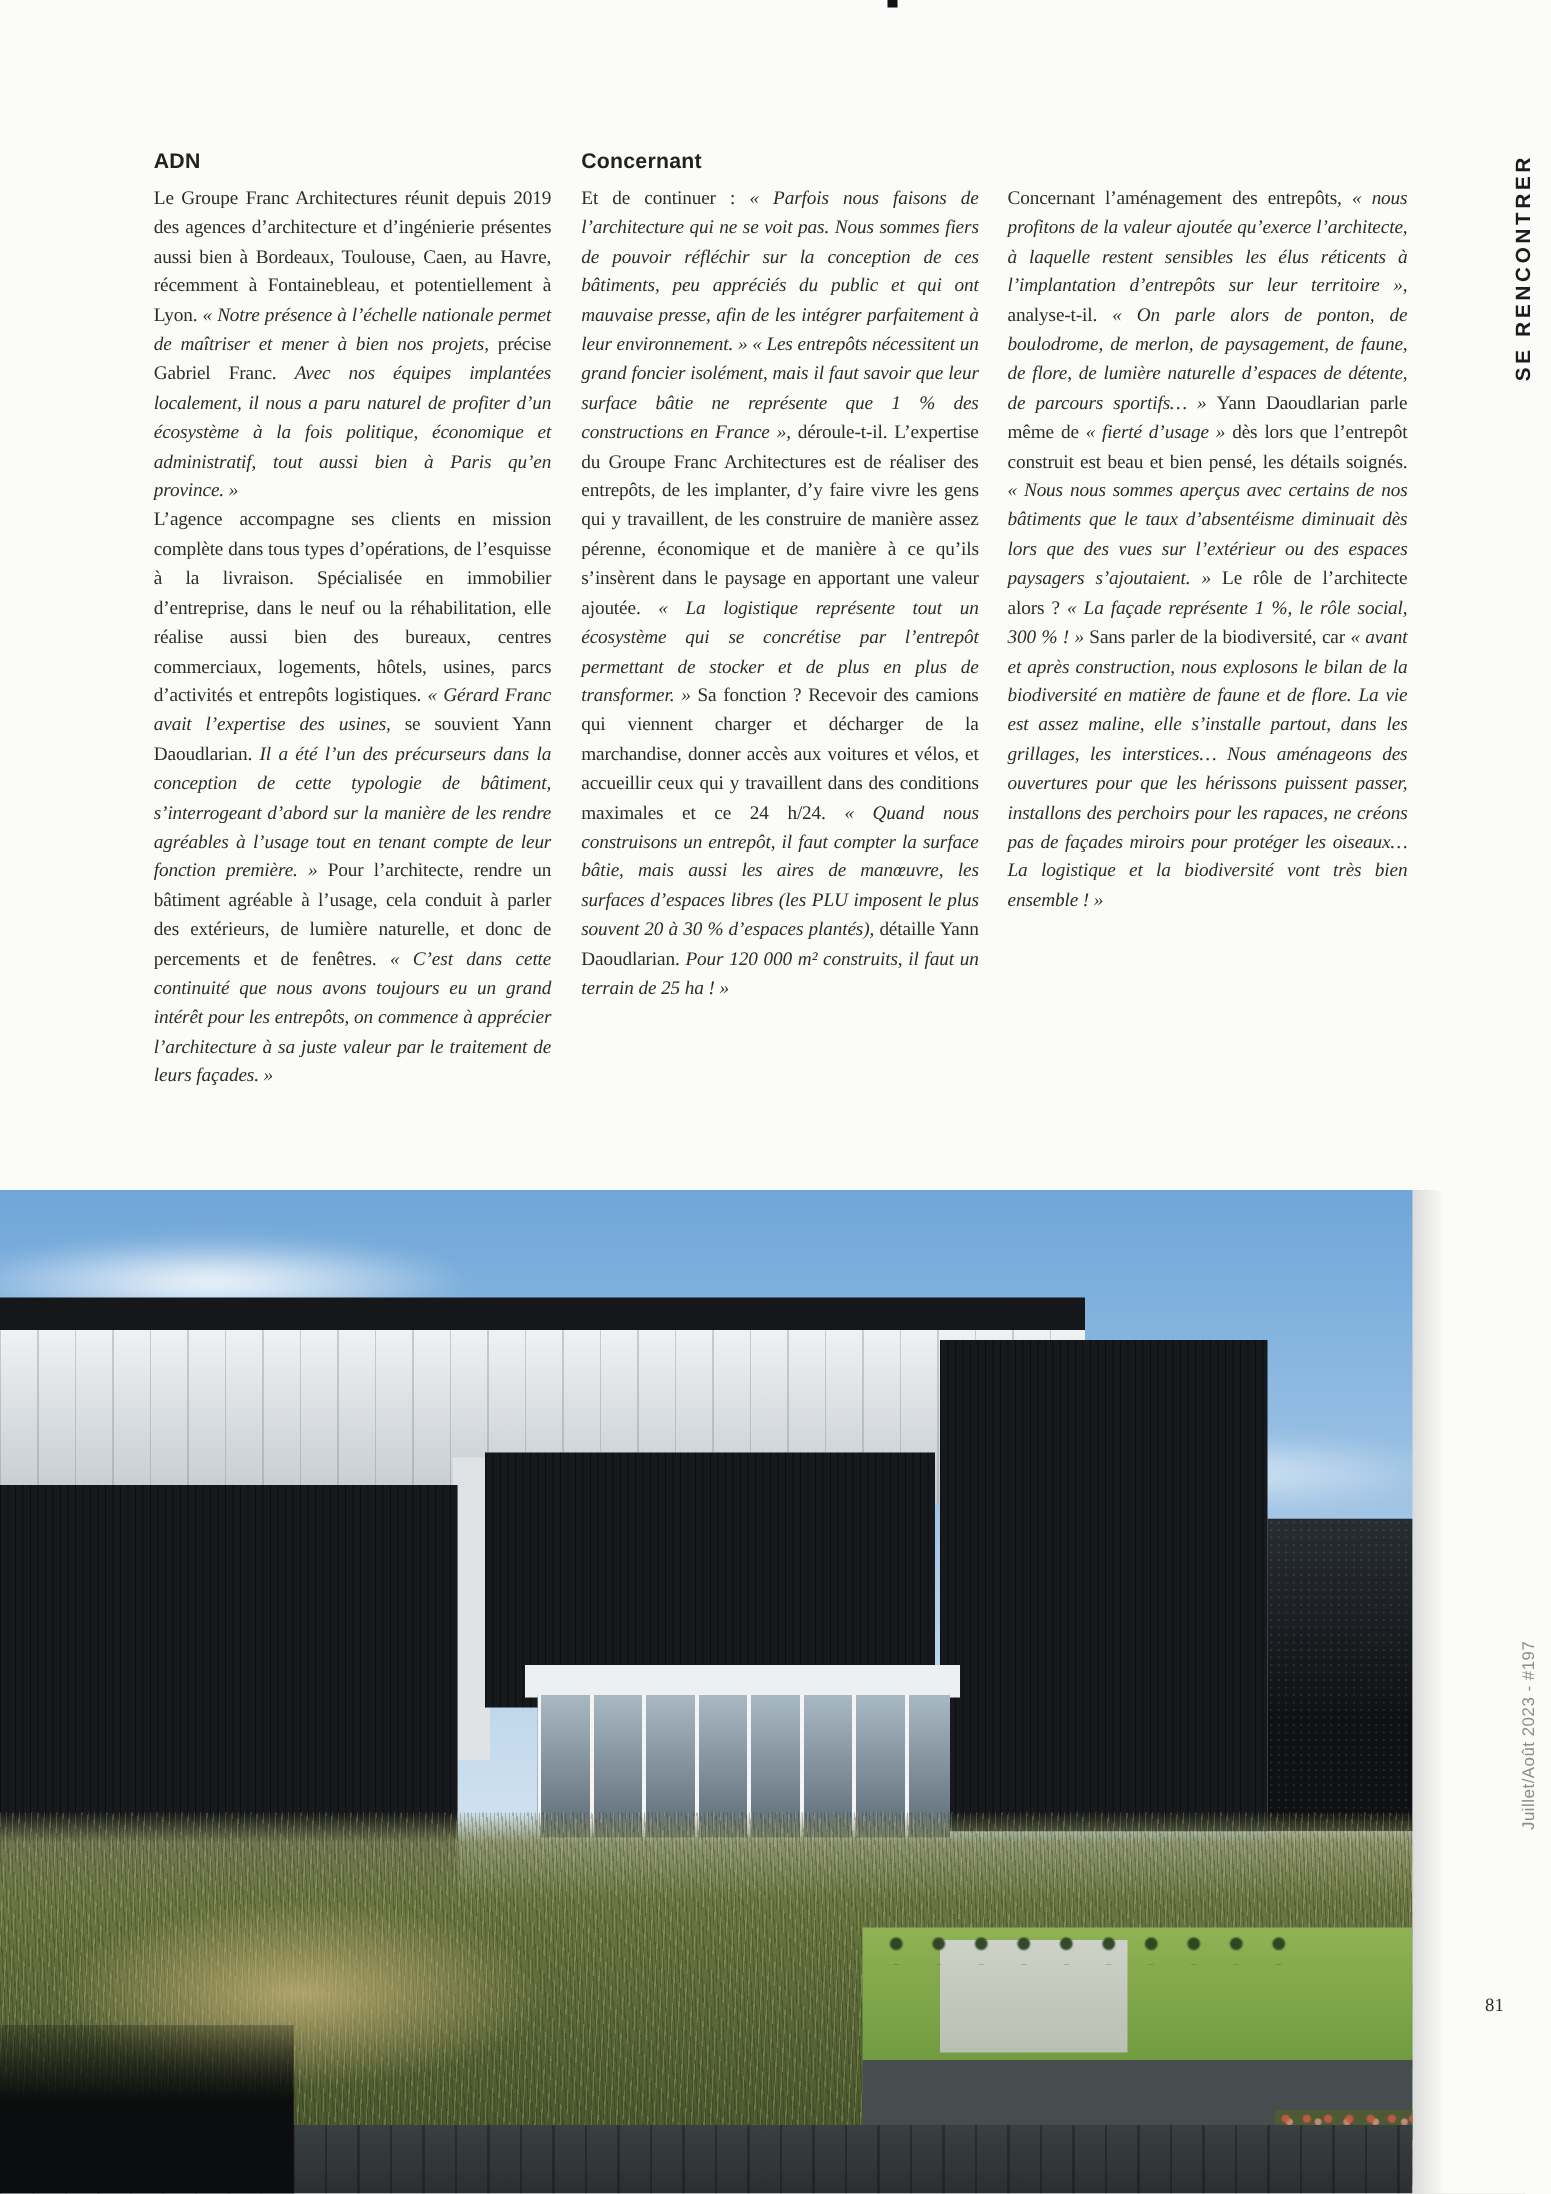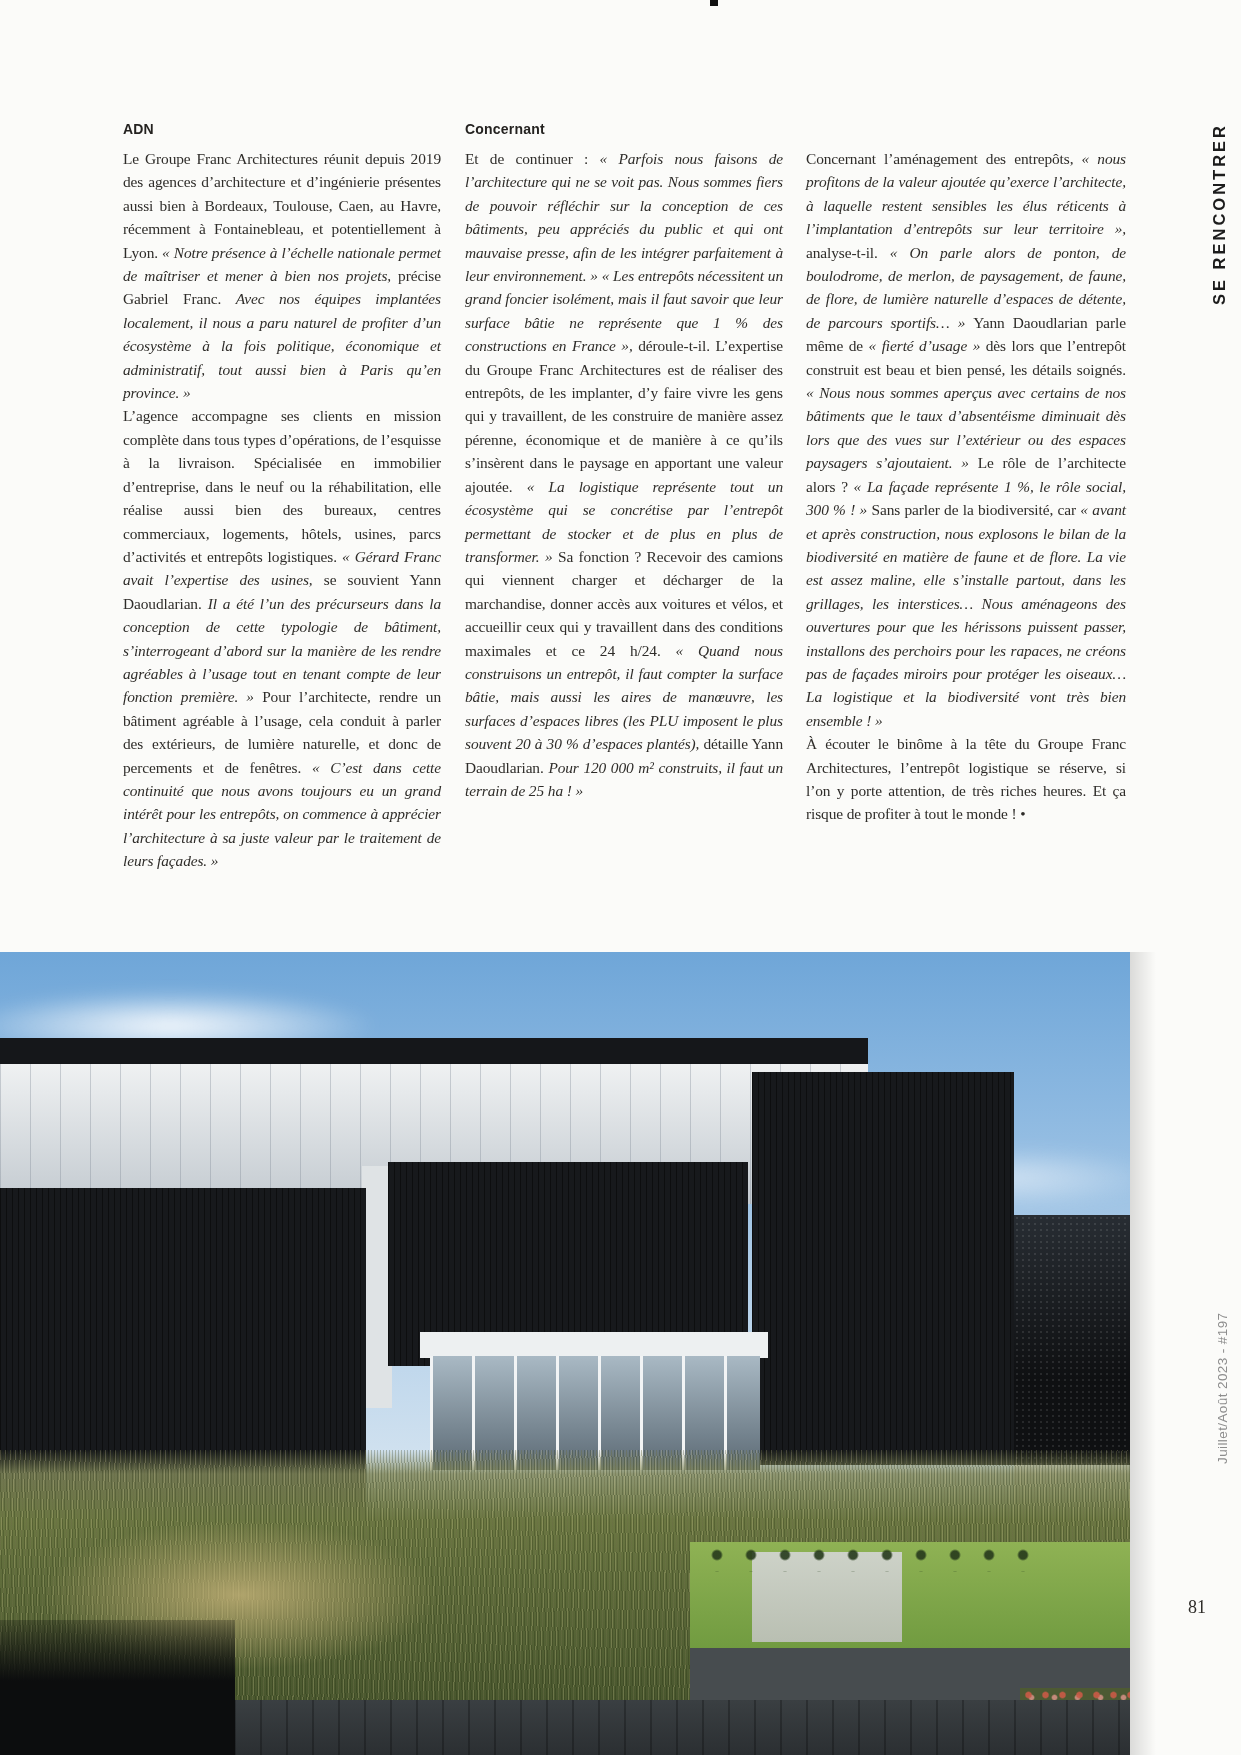--- a/index.html
+++ b/index.html
@@ -3,37 +3,37 @@
 <meta charset="utf-8">
 <style>
   html,body{margin:0;padding:0;background:#d9d9d6;}
   .page{position:relative;width:1241px;height:1755px;background:#fbfbf9;overflow:hidden;
         font-family:"Liberation Serif",serif;}
 
   
   .column{position:absolute;top:118px;width:318px;text-align:justify;color:#2e2c29;
           font-size:15.4px;line-height:23.4px;letter-spacing:-0.1px;}
   .column p{margin:0;}
-  .col-heading{font-family:"Liberation Sans",sans-serif;font-size:14px;font-weight:700;
+  .col-heading{font-family:"Liberation Sans",sans-serif;font-size:17px;font-weight:700;
           color:#242220;margin:0 0 7px 0;letter-spacing:.2px;line-height:22px;}
   .it{font-style:italic;}
   #col-1{left:123px;}
   #col-2{left:465px;}
   #col-3{left:806px;width:320px;padding-top:29px;}
 
   
   .vert{position:absolute;transform:rotate(-90deg);transform-origin:left top;white-space:nowrap;}
   #section-label{left:1210px;top:305px;font-family:"Liberation Sans",sans-serif;font-weight:700;
           font-size:16.5px;letter-spacing:3px;color:#1c1c1c;}
   #issue-label{left:1215px;top:1464px;font-family:"Liberation Sans",sans-serif;
           font-size:13.5px;color:#8d8d8d;letter-spacing:.4px;}
   #big-logo{position:absolute;left:1205px;top:1528px;font-family:"Liberation Sans",sans-serif;
           font-weight:700;font-style:italic;font-size:18px;color:#121212;letter-spacing:-.5px;margin-left:36px;}
   #big-logo .logo-dot{position:absolute;left:13px;top:2px;width:4px;height:4px;border-radius:1px;}
-  #page-number{position:absolute;left:1188px;top:1597px;font-size:18px;color:#2e2c29;}
+  #page-number{position:absolute;left:1188px;top:1597px;font-size:15px;color:#2e2c29;}
   #print-mark{position:absolute;left:710px;top:0;width:8px;height:6px;background:#111;}
 
   
   #photo{position:absolute;left:0;top:952px;width:1130px;height:803px;overflow:hidden;
          background:linear-gradient(180deg,#6fa6d8 0%,#8ab7e0 18%,#b7d2ea 45%,#dde9f2 72%,#e9f0f5 100%);}
   #photo div{position:absolute;}
   .cloud{background:radial-gradient(ellipse at center,rgba(255,255,255,.95),rgba(255,255,255,0) 70%);
          filter:blur(8px);}
   .perf{background-color:#17191c;
         background-image:radial-gradient(rgba(255,255,255,.10) .8px,rgba(0,0,0,0) 1.2px),
@@ -91,21 +91,20 @@
       <h3 class="col-heading">ADN</h3>
       <p><span>Le Groupe Franc Architectures réunit depuis 2019 des agences d’architecture et d’ingénierie présentes aussi bien à Bordeaux, Toulouse, Caen, au Havre, récemment à Fontainebleau, et potentiellement à Lyon. </span><span class="it">« Notre présence à l’échelle nationale permet de maîtriser et mener à bien nos projets, </span><span>précise Gabriel Franc. </span><span class="it">Avec nos équipes implantées localement, il nous a paru naturel de profiter d’un écosystème à la fois politique, économique et administratif, tout aussi bien à Paris qu’en province. »</span></p>
       <p><span>L’agence accompagne ses clients en mission complète dans tous types d’opérations, de l’esquisse à la livraison. Spécialisée en immobilier d’entreprise, dans le neuf ou la réhabilitation, elle réalise aussi bien des bureaux, centres commerciaux, logements, hôtels, usines, parcs d’activités et entrepôts logistiques. </span><span class="it">« Gérard Franc avait l’expertise des usines, </span><span>se souvient Yann Daoudlarian. </span><span class="it">Il a été l’un des précurseurs dans la conception de cette typologie de bâtiment, s’interrogeant d’abord sur la manière de les rendre agréables à l’usage tout en tenant compte de leur fonction première. » </span><span>Pour l’architecte, rendre un bâtiment agréable à l’usage, cela conduit à parler des extérieurs, de lumière naturelle, et donc de percements et de fenêtres. </span><span class="it">« C’est dans cette continuité que nous avons toujours eu un grand intérêt pour les entrepôts, on commence à apprécier l’architecture à sa juste valeur par le traitement de leurs façades. »</span></p>
     </div>
   <div class="column" id="col-2">
       <h3 class="col-heading">Concernant</h3>
       <p><span>Et de continuer : </span><span class="it">« Parfois nous faisons de l’architecture qui ne se voit pas. Nous sommes fiers de pouvoir réfléchir sur la conception de ces bâtiments, peu appréciés du public et qui ont mauvaise presse, afin de les intégrer parfaitement à leur environnement. » « Les entrepôts nécessitent un grand foncier isolément, mais il faut savoir que leur surface bâtie ne représente que 1 % des constructions en France », </span><span>déroule-t-il. L’expertise du Groupe Franc Architectures est de réaliser des entrepôts, de les implanter, d’y faire vivre les gens qui y travaillent, de les construire de manière assez pérenne, économique et de manière à ce qu’ils s’insèrent dans le paysage en apportant une valeur ajoutée. </span><span class="it">« La logistique représente tout un écosystème qui se concrétise par l’entrepôt permettant de stocker et de plus en plus de transformer. » </span><span>Sa fonction ? Recevoir des camions qui viennent charger et décharger de la marchandise, donner accès aux voitures et vélos, et accueillir ceux qui y travaillent dans des conditions maximales et ce 24 h/24. </span><span class="it">« Quand nous construisons un entrepôt, il faut compter la surface bâtie, mais aussi les aires de manœuvre, les surfaces d’espaces libres (les PLU imposent le plus souvent 20 à 30 % d’espaces plantés), </span><span>détaille Yann Daoudlarian. </span><span class="it">Pour 120 000 m² construits, il faut un terrain de 25 ha ! »</span></p>
     </div>
   <div class="column" id="col-3">
       <p><span>Concernant l’aménagement des entrepôts, </span><span class="it">« nous profitons de la valeur ajoutée qu’exerce l’architecte, à laquelle restent sensibles les élus réticents à l’implantation d’entrepôts sur leur territoire », </span><span>analyse-t-il. </span><span class="it">« On parle alors de ponton, de boulodrome, de merlon, de paysagement, de faune, de flore, de lumière naturelle d’espaces de détente, de parcours sportifs… » </span><span>Yann Daoudlarian parle même de </span><span class="it">« fierté d’usage » </span><span>dès lors que l’entrepôt construit est beau et bien pensé, les détails soignés. </span><span class="it">« Nous nous sommes aperçus avec certains de nos bâtiments que le taux d’absentéisme diminuait dès lors que des vues sur l’extérieur ou des espaces paysagers s’ajoutaient. » </span><span>Le rôle de l’architecte alors ? </span><span class="it">« La façade représente 1 %, le rôle social, 300 % ! » </span><span>Sans parler de la biodiversité, car </span><span class="it">« avant et après construction, nous explosons le bilan de la biodiversité en matière de faune et de flore. La vie est assez maline, elle s’installe partout, dans les grillages, les interstices… Nous aménageons des ouvertures pour que les hérissons puissent passer, installons des perchoirs pour les rapaces, ne créons pas de façades miroirs pour protéger les oiseaux… La logistique et la biodiversité vont très bien ensemble ! »</span></p>
-      <p><span>À écouter le binôme à la tête du Groupe Franc Architectures, l’entrepôt logistique se réserve, si l’on y porte attention, de très riches heures. Et ça risque de profiter à tout le monde ! •</span></p>
     </div>
 
   <div id="photo">
     <div class="cloud" style="left:-40px;top:38px;width:420px;height:72px;"></div>
     <div class="cloud" style="left:860px;top:195px;width:300px;height:62px;opacity:.55;"></div>
     <div id="roofline-band"></div>
     <div id="light-facade"></div>
     <div id="facade-gap"></div>
     <div id="box-left" class="perf panels"></div>
     <div id="box-center" class="perf panels"></div>

